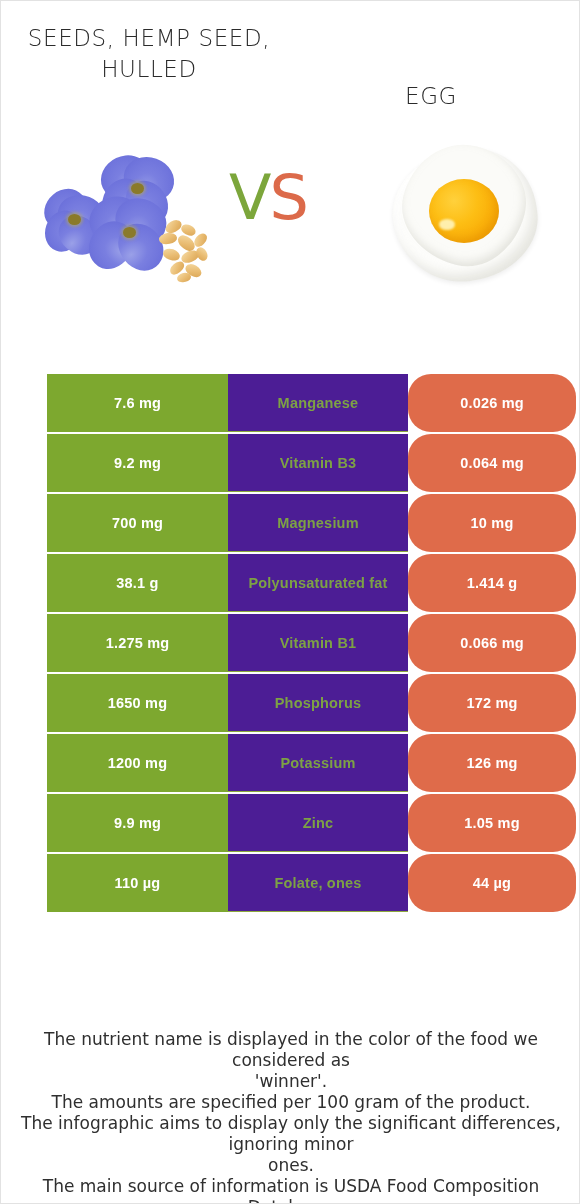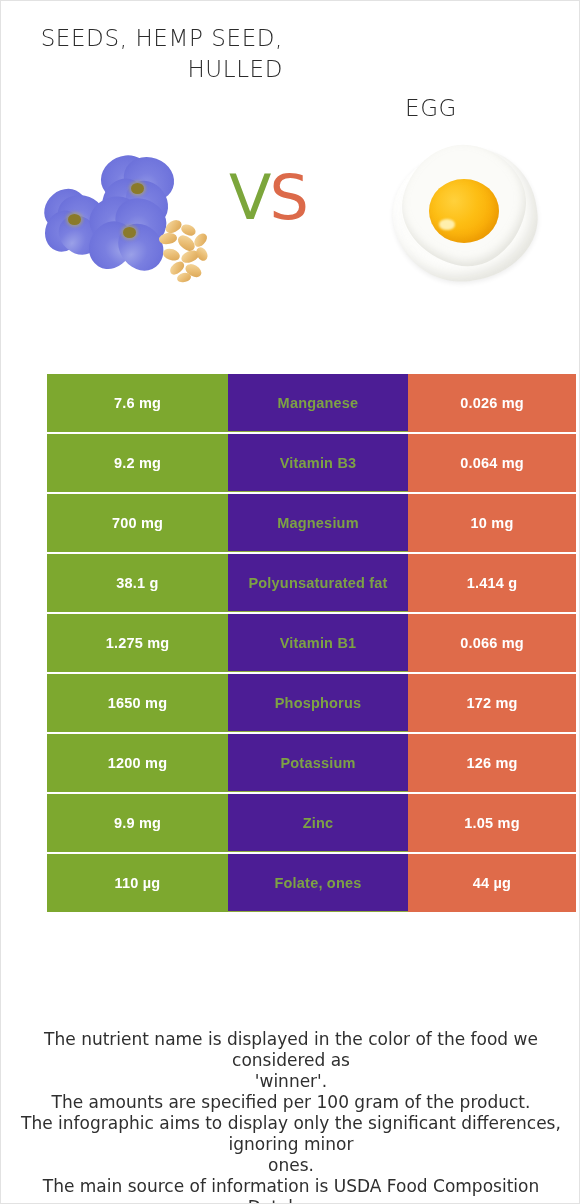--- a/index.html
+++ b/index.html
@@ -30,26 +30,25 @@
     font-size: 23px;
     line-height: 31px;
     letter-spacing: 0.6px;
     color: #2b2b2b;
     text-align: center;
     text-transform: uppercase;
   }
   .title-left {
     left: 14px;
     width: 268px;
-    text-align: right;
   }
   .title-right {
     left: 296px;
     width: 268px;
-    top: 92px;
+    top: 80px;
   }
 
   
   .visuals {
     position: relative;
     height: 205px;
   }
 
   .food-left {
     position: absolute;
@@ -195,20 +194,21 @@
   .cell-right {
     width: 168px;
     background: #DF6B4A;
     display: flex;
     align-items: center;
     justify-content: center;
     color: #ffffff;
     font-size: 14.5px;
     font-weight: 600;
     letter-spacing: 0.2px;
+    border-radius: 23px;
   }
 
   
   .footer {
     position: absolute;
     left: 18px;
     top: 1028px;
     width: 544px;
     text-align: center;
     color: #2f2f2f;

